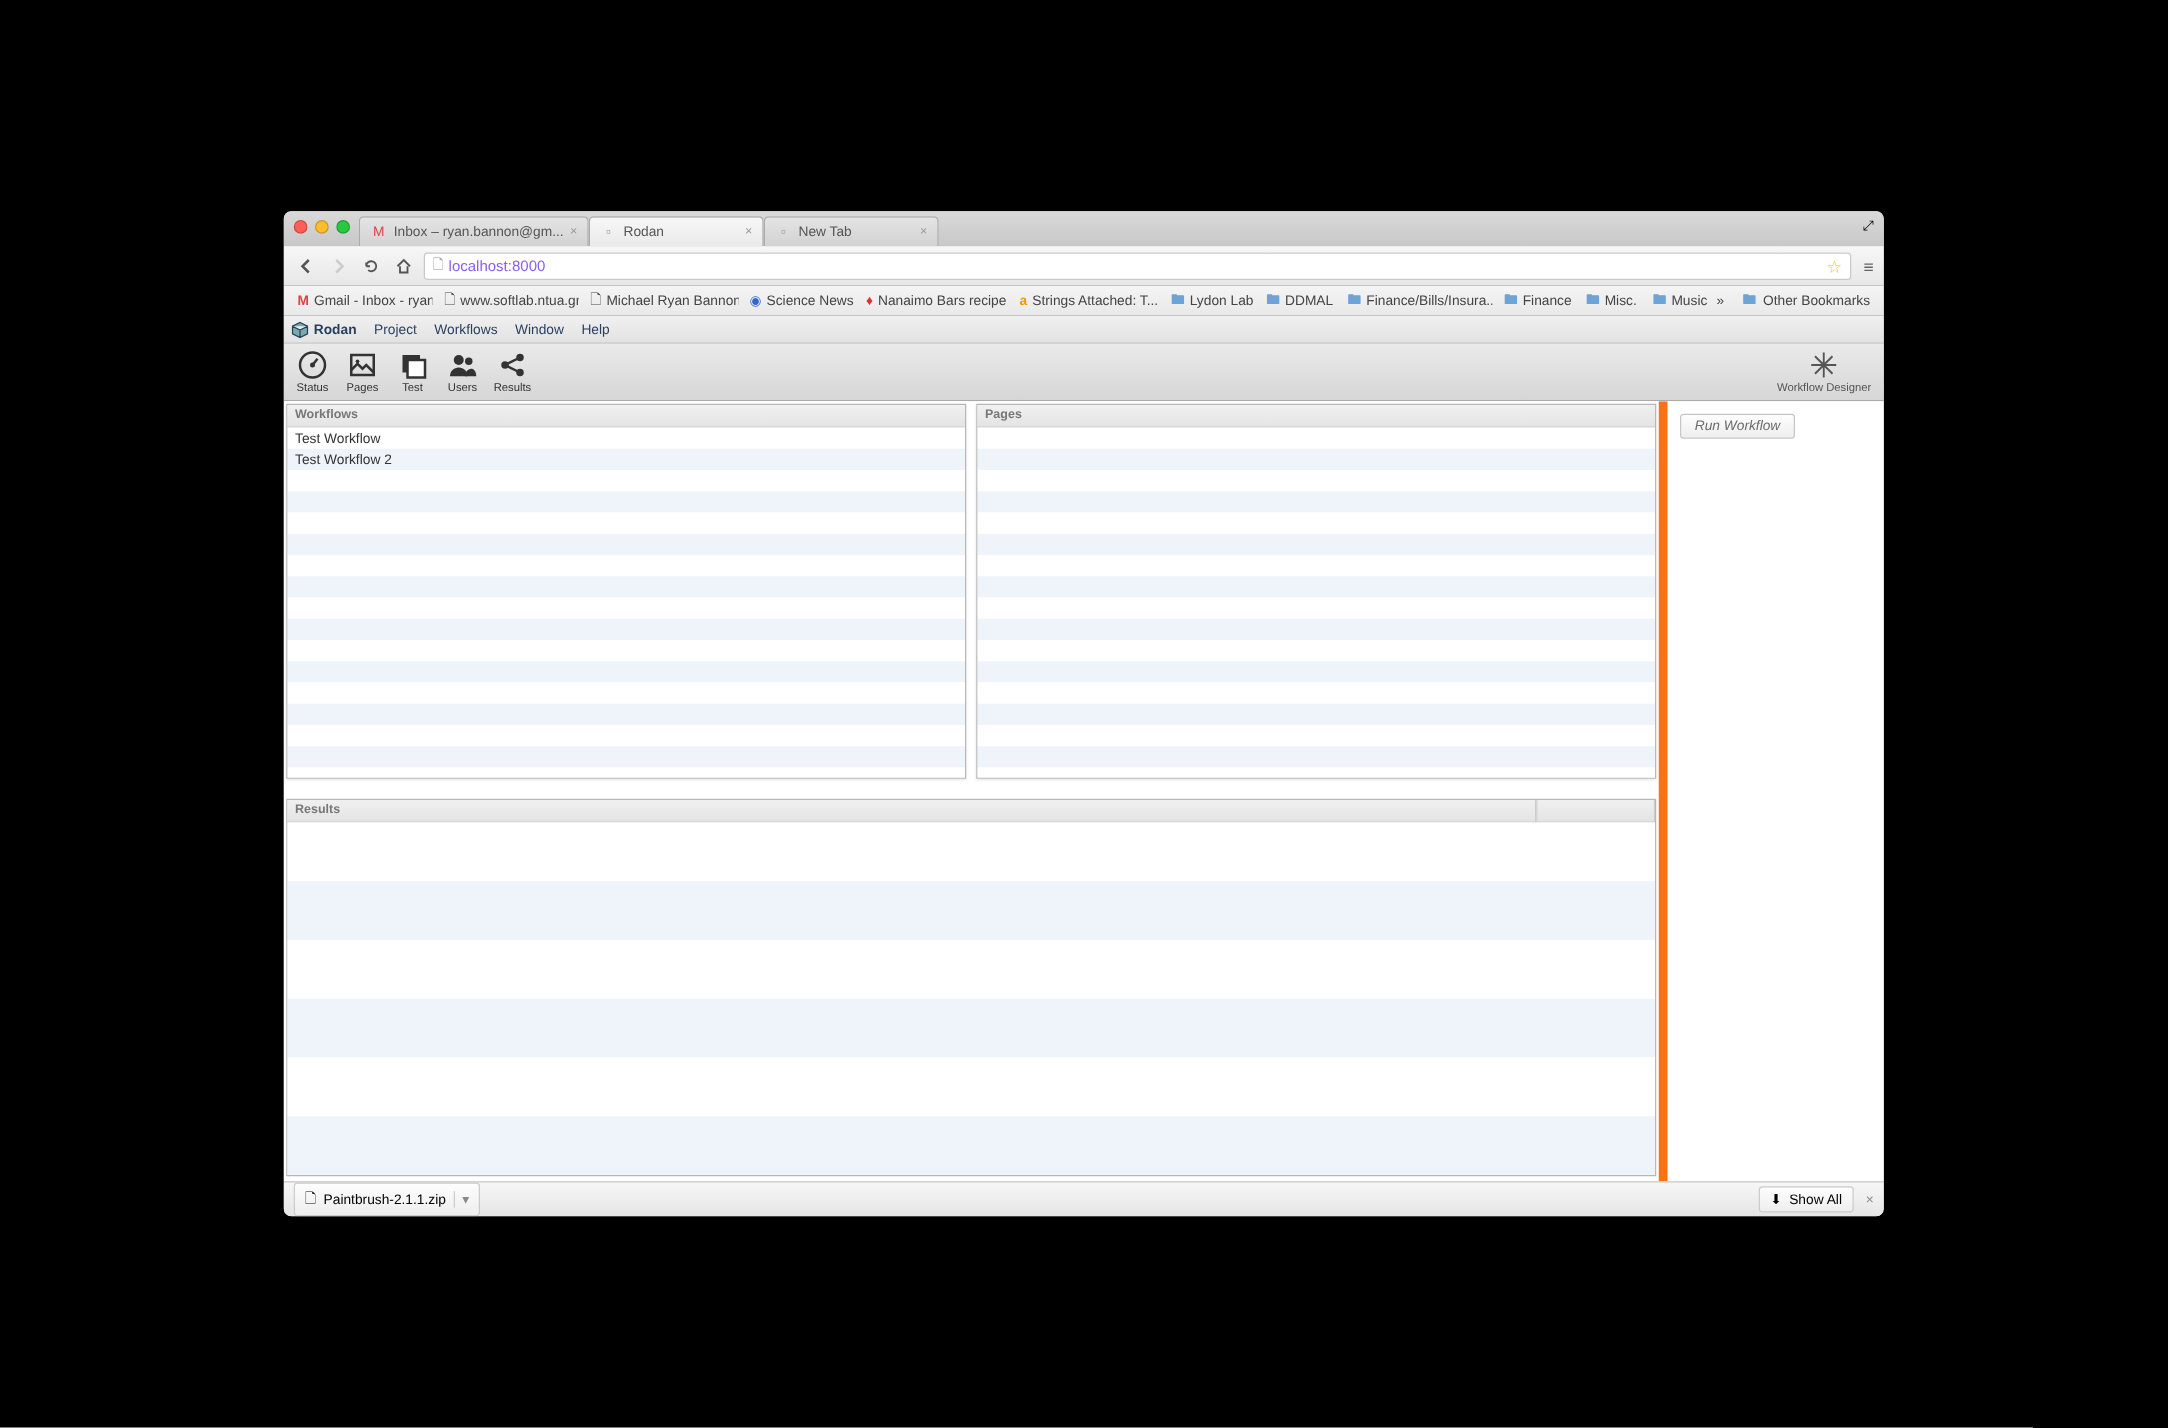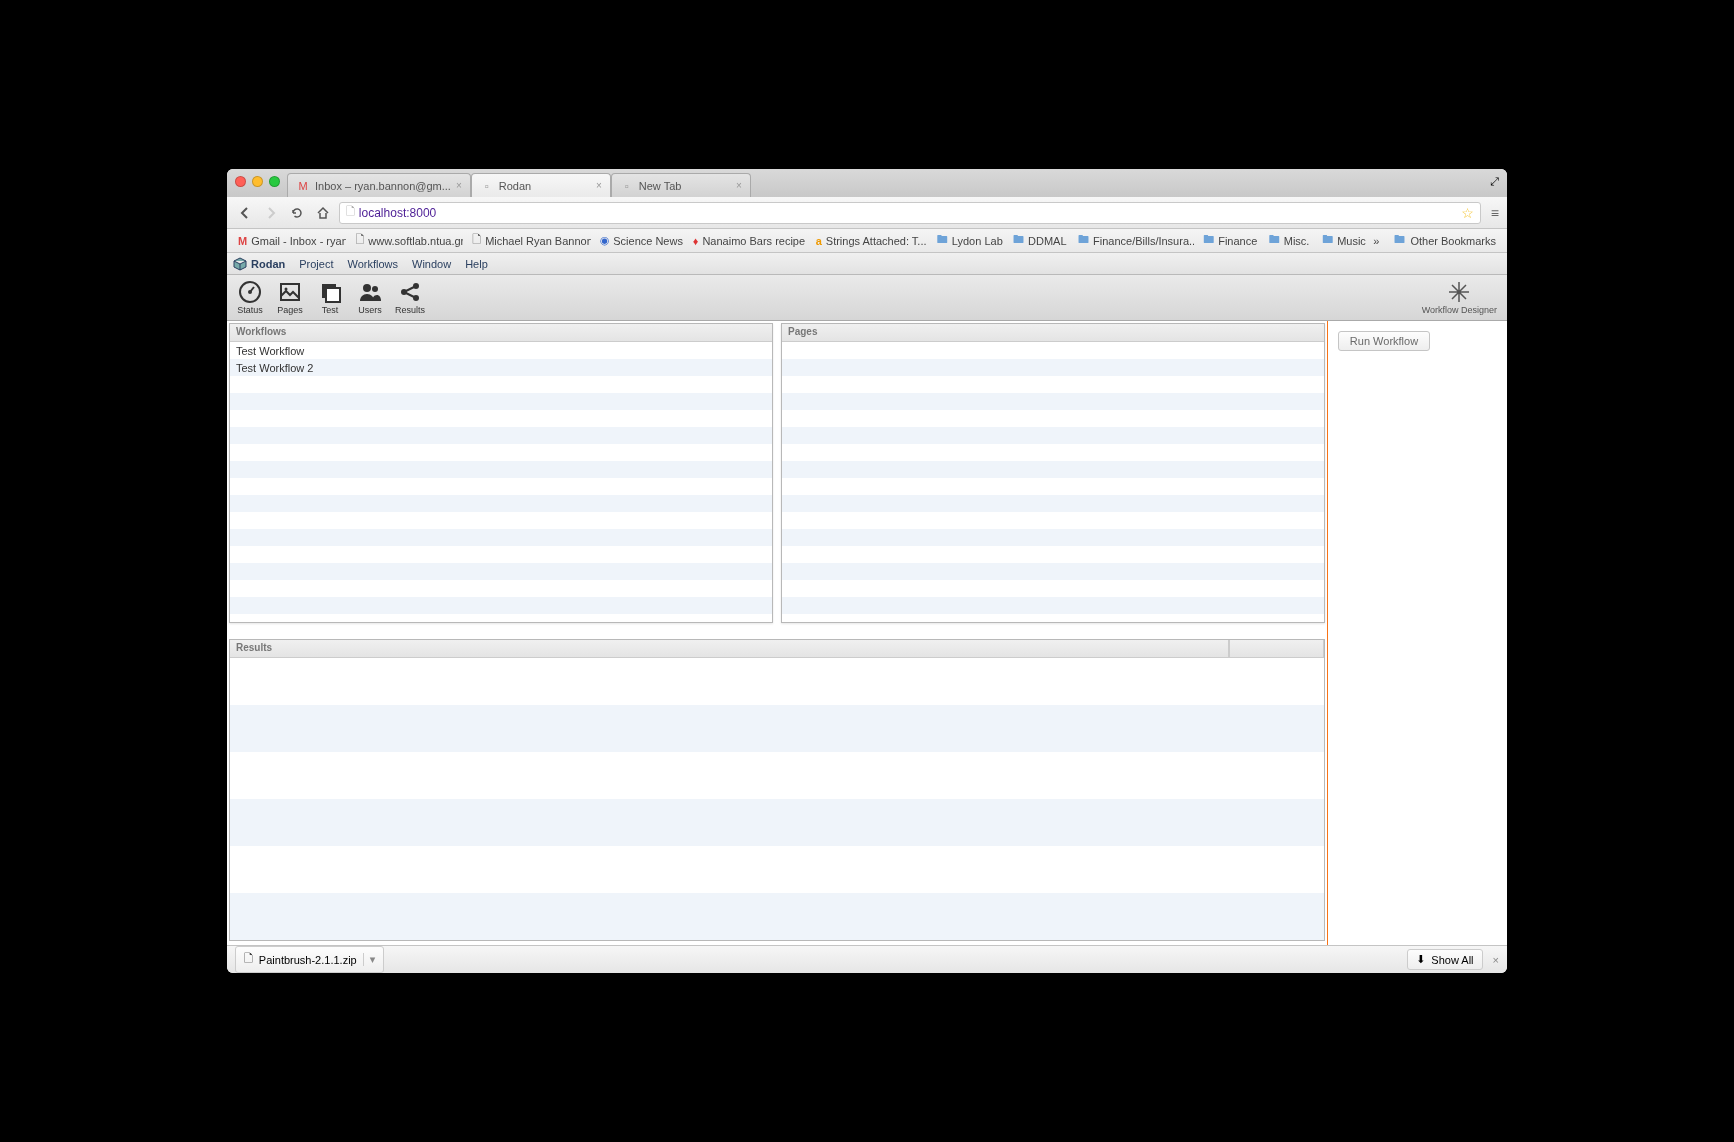--- a/index.html
+++ b/index.html
@@ -77,21 +77,21 @@
   background: #fff;
   border: 1px solid #c9c9c9;
   border-radius: 3px;
   display: flex;
   align-items: center;
   padding: 0 6px;
   gap: 4px;
   font-size: 12px;
 }
 .urlfield .page-ico { color: #999; font-size: 11px; }
-.urlfield .host { color: #4c1d95; }
+.urlfield .host { color: #8b5cf6; }
 .star { color: #f4c430; font-size: 14px; }
 .menu-icon { color: #666; font-size: 14px; padding-left: 4px;}
 
 
 .bmbar {
   height: 24px;
   background: linear-gradient(#f4f4f4, #e9e9e9);
   border-bottom: 1px solid #c4c4c4;
   display: flex;
   align-items: center;
@@ -189,22 +189,23 @@
 .row2 { flex: 1; display: flex; }
 .results-panel { flex: 1; border: 1px solid #b8b8b8; display: flex; flex-direction: column;}
 .results-panel .panel-header { border-right: 1px solid #ccc; width: calc(100% - 95px);}
 .results-body { flex: 1; }
 .results-body .big-row { height: 47px; }
 .results-body .big-row:nth-child(even) { background: #eff4fa; }
 .results-body .big-row:nth-child(odd) { background: #fff; }
 
 .rightpane {
   width: 180px;
-  border-left: 1px solid #f97316;
+  border-left: 7px solid #f97316;
   padding: 10px;
+  font-style: italic;
 }
 .runbtn {
   width: 92px;
   height: 20px;
   background: linear-gradient(#fdfdfd, #eee);
   border: 1px solid #c5c5c5;
   border-radius: 3px;
   font-size: 11px;
   color: #6a6a6a;
   display: flex;

